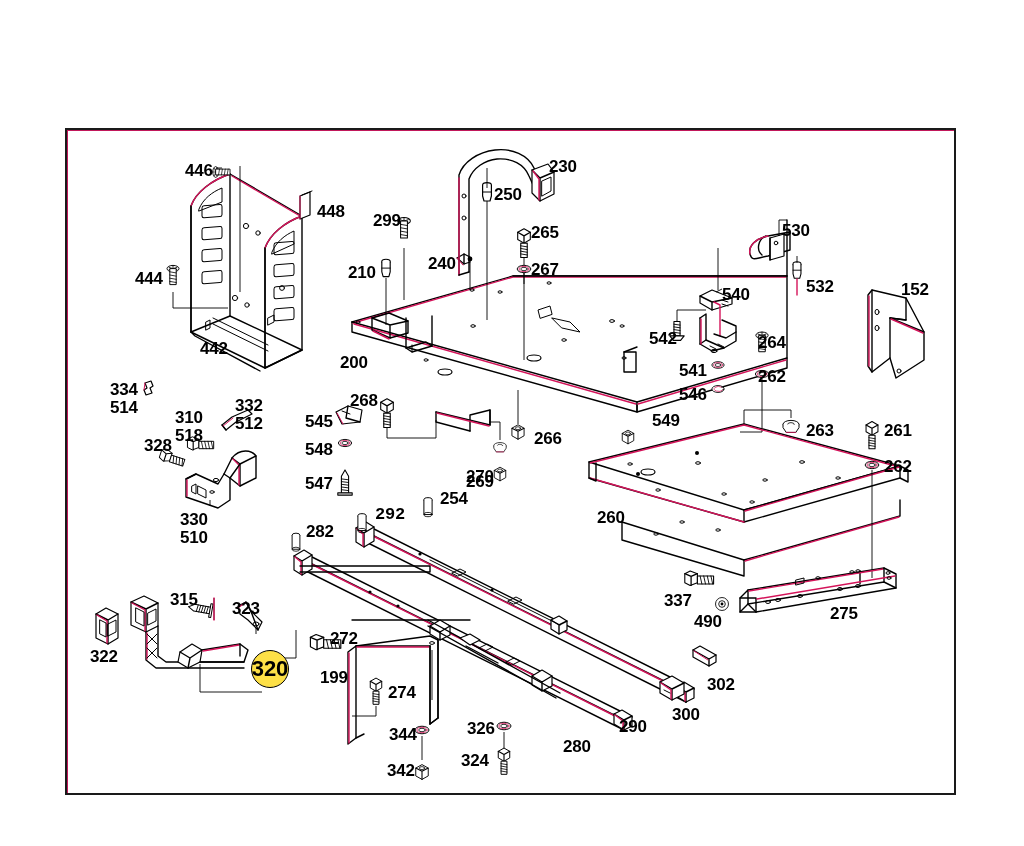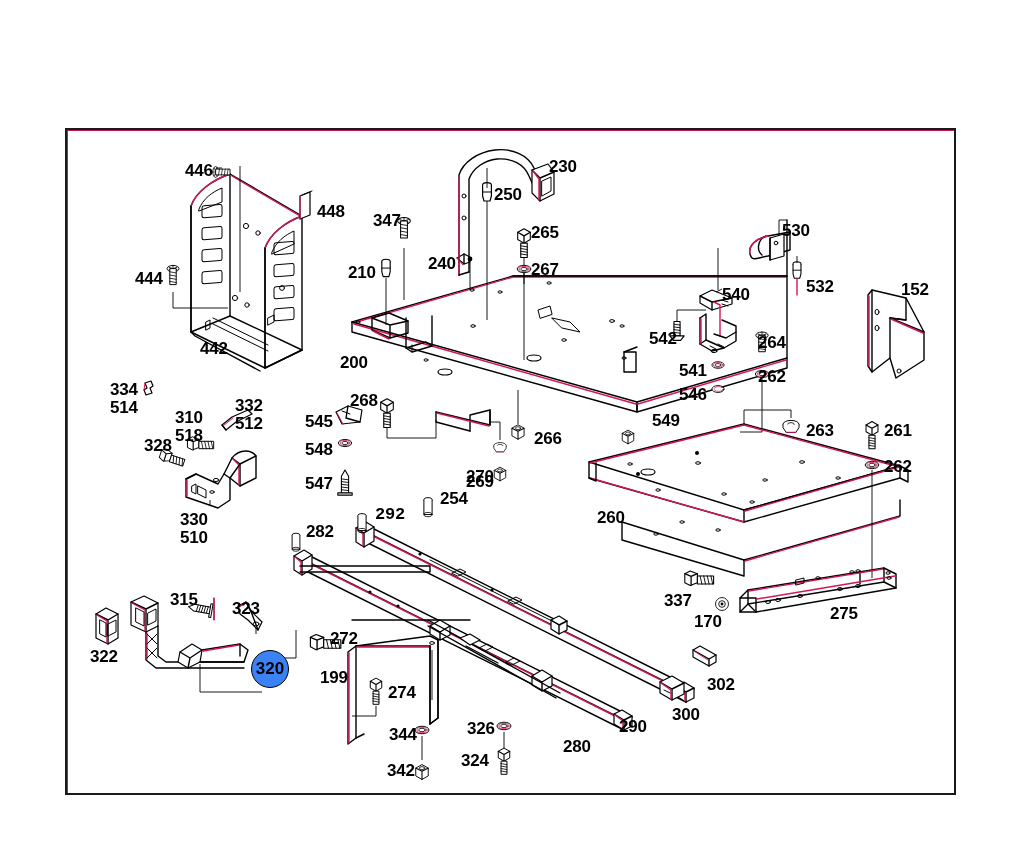--- a/index.html
+++ b/index.html
@@ -54,23 +54,23 @@
     position: absolute;
     border: 1.6px solid #000;
     border-radius: 50%;
     width: 36px;
     height: 36px;
     display: flex;
     align-items: center;
     justify-content: center;
     font-family: "Liberation Sans", sans-serif;
     font-weight: bold;
-    font-size: 17px;
+    font-size: 22px;
     color: #000;
-    background: #3b82f6;
+    background: #fde047;
   }
 </style>
 </head>
 <body>
 
 <div id="sheet">
 
   <div id="frame"></div>
 
   <svg id="art" viewBox="0 0 1024 846" xmlns="http://www.w3.org/2000/svg">
@@ -682,21 +682,21 @@
       <path class="ld" d="M 256,628 L 256,634"></path>
     </g>
 
   </svg>
 
   <div id="labels">
       <div class="lbl" style="left: 185px; top: 162px;">446</div>
       <div class="lbl" style="left: 317px; top: 203px;">448</div>
       <div class="lbl" style="left: 135px; top: 270px;">444</div>
       <div class="lbl" style="left: 200px; top: 340px;">442</div>
-      <div class="lbl" style="left: 373px; top: 212px;">347</div>
+      <div class="lbl" style="left: 373px; top: 212px;">299</div>
       <div class="lbl" style="left: 348px; top: 264px;">210</div>
       <div class="lbl" style="left: 428px; top: 255px;">240</div>
       <div class="lbl" style="left: 494px; top: 186px;">250</div>
       <div class="lbl" style="left: 549px; top: 158px;">230</div>
       <div class="lbl" style="left: 531px; top: 224px;">265</div>
       <div class="lbl" style="left: 531px; top: 261px;">267</div>
       <div class="lbl" style="left: 340px; top: 354px;">200</div>
       <div class="lbl" style="left: 782px; top: 222px;">530</div>
       <div class="lbl" style="left: 806px; top: 278px;">532</div>
       <div class="lbl" style="left: 901px; top: 281px;">152</div>
@@ -724,21 +724,21 @@
       <div class="lbl" style="left: 466px; top: 468px;">270</div>
       <div class="lbl" style="left: 652px; top: 412px;">549</div>
       <div class="lbl" style="left: 806px; top: 422px;">263</div>
       <div class="lbl" style="left: 884px; top: 422px;">261</div>
       <div class="lbl" style="left: 884px; top: 458px;">262</div>
       <div class="lbl" style="left: 597px; top: 509px;">260</div>
       <div class="lbl" style="left: 375px; top: 506px; font-family: Liberation Mono, monospace;">292</div>
       <div class="lbl" style="left: 440px; top: 490px;">254</div>
       <div class="lbl" style="left: 306px; top: 523px;">282</div>
       <div class="lbl" style="left: 664px; top: 592px;">337</div>
-      <div class="lbl" style="left: 694px; top: 613px;">170</div>
+      <div class="lbl" style="left: 694px; top: 613px;">490</div>
       <div class="lbl" style="left: 830px; top: 605px;">275</div>
       <div class="lbl" style="left: 707px; top: 676px;">302</div>
       <div class="lbl" style="left: 672px; top: 706px;">300</div>
       <div class="lbl" style="left: 619px; top: 718px;">290</div>
       <div class="lbl" style="left: 563px; top: 738px;">280</div>
       <div class="lbl" style="left: 90px; top: 648px;">322</div>
       <div class="lbl" style="left: 170px; top: 591px;">315</div>
       <div class="lbl" style="left: 232px; top: 600px;">323</div>
       <div class="lbl" style="left: 330px; top: 630px;">272</div>
       <div class="lbl" style="left: 320px; top: 669px;">199</div>

